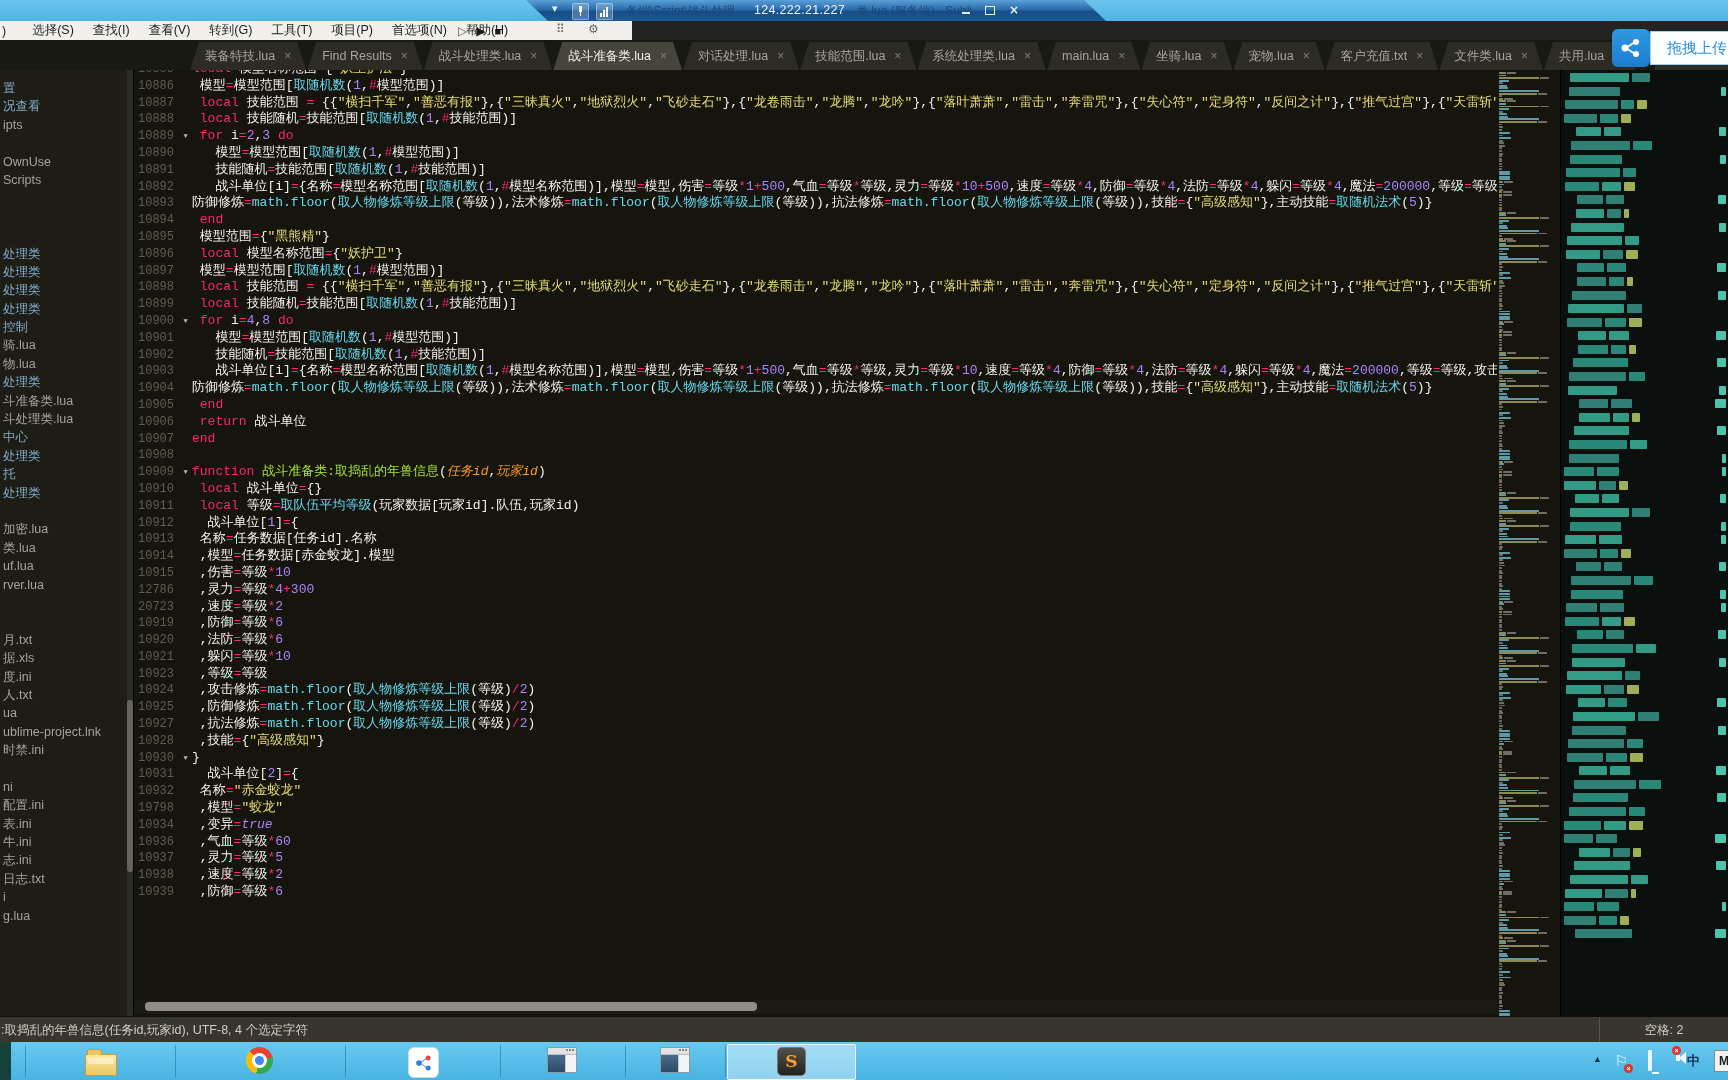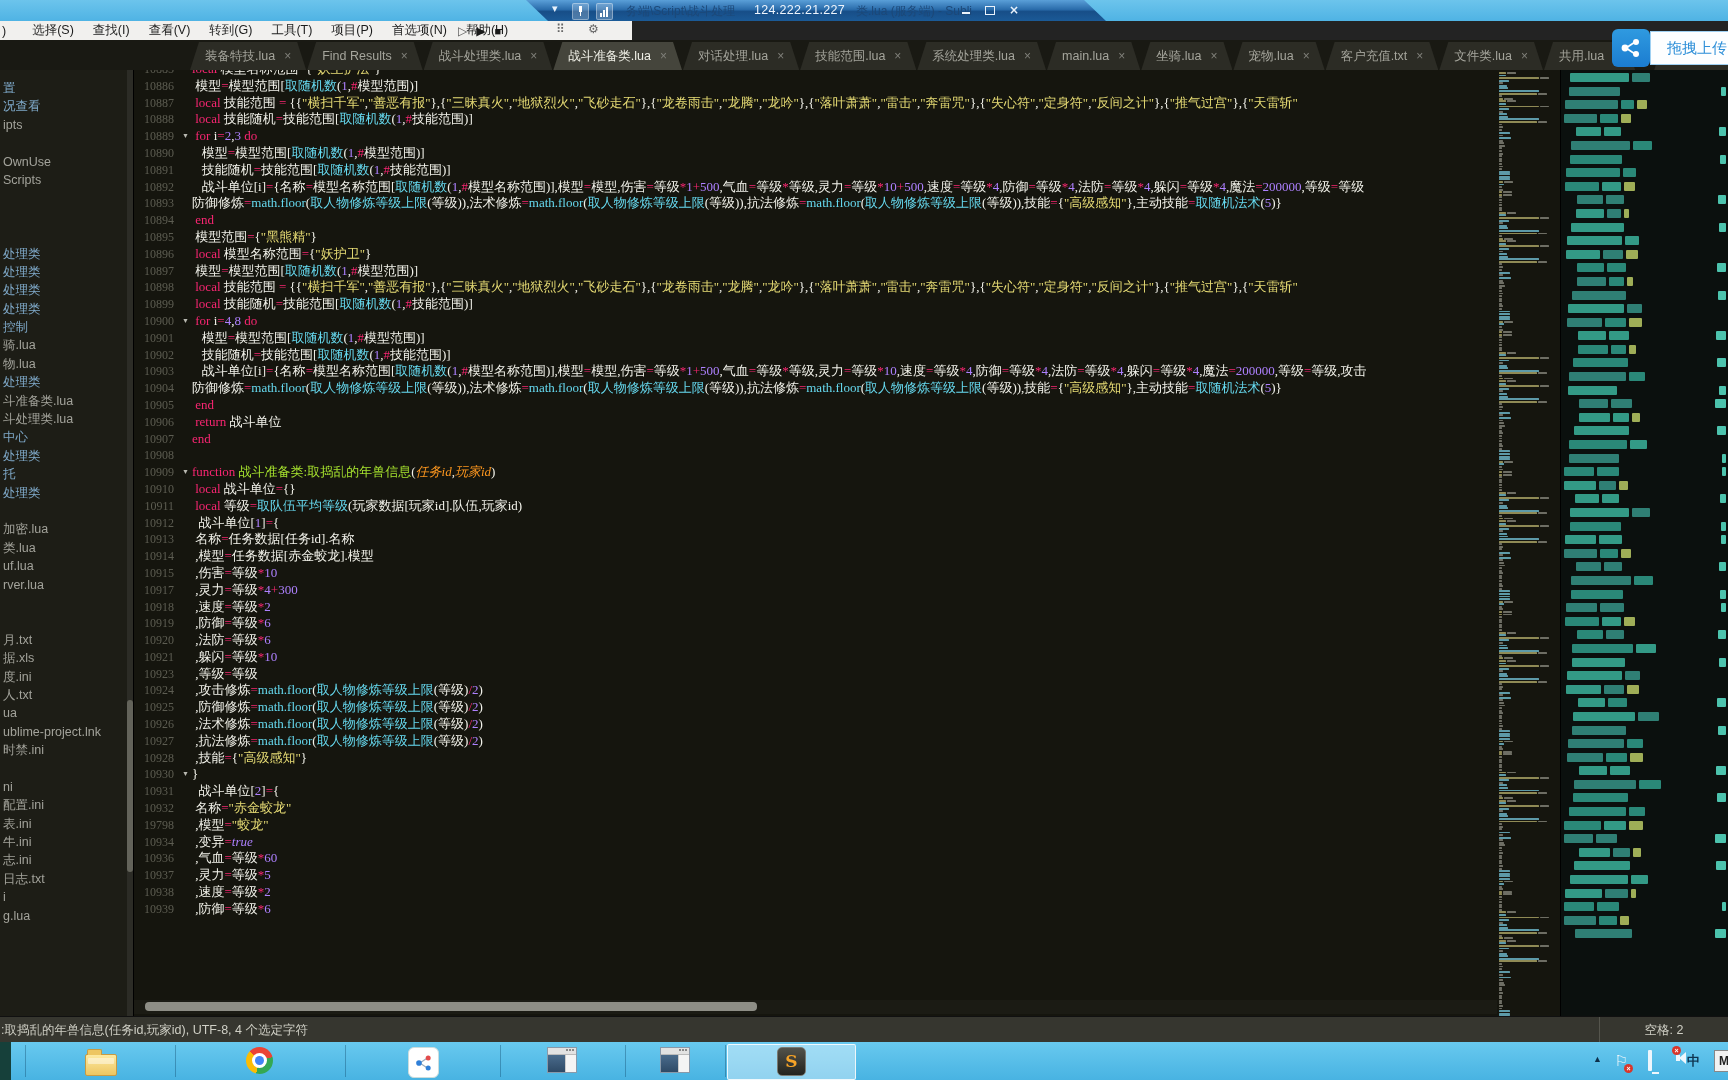--- a/index.html
+++ b/index.html
@@ -57,21 +57,21 @@
   .sidebar{position:absolute;left:0;top:70px;width:133px;bottom:64px;background:#1d1d16;z-index:10;
            border-right:1px solid #000;overflow:hidden;}
   .sb-list{padding-top:9px;}
   .sb-item{height:18.4px;line-height:18.4px;font-size:12.5px;padding-left:3px;white-space:nowrap;overflow:hidden;}
   .sb-item.folder{color:#7fa9c9;}
   .sb-item.file{color:#a3a39b;}
   .sb-track{position:absolute;right:0;top:0;bottom:0;width:6px;background:rgba(255,255,255,.07);}
   .sb-thumb{position:absolute;right:0;top:630px;width:6px;height:172px;background:#63635a;border-radius:3px;}
   
   .editor{position:absolute;left:134px;top:70px;right:231px;bottom:64px;background:#15150e;overflow:hidden;z-index:5;}
-  .code-lines{margin-top:-9px;font-family:Liberation Serif, serif;}
+  .code-lines{margin-top:-9px;font-family:Liberation Mono, monospace;}
   .code-line{display:flex;height:16.8px;line-height:16.8px;white-space:nowrap;}
   .ln{flex:none;width:40px;text-align:right;color:#5d5d52;font-size:12px;padding-right:5px;}
   .fold{flex:none;width:13px;color:#b9b9b1;font-size:7px;text-align:center;}
   .src{flex:none;white-space:pre;font-size:13px;color:#f2f2ea;}
   .tk-w{color:#f2f2ea}.tk-k{color:#f92672}.tk-f{color:#66d9ef}.tk-s{color:#e6db74}
   .tk-n{color:#ae81ff}.tk-g{color:#a6e22e}.tk-o{color:#fd971f;font-style:italic}
   .tk-b{color:#ae81ff;font-style:italic}
   
   .hscroll-track{position:absolute;left:134px;right:231px;top:1000px;height:14px;background:#1b1b14;z-index:6;}
   .hscroll-thumb{position:absolute;left:145px;top:1002px;width:612px;height:9px;background:#8e8e86;border-radius:4px;z-index:7;}
@@ -458,26 +458,26 @@
           <span class="ln">10914</span>
           <span class="fold"></span>
           <span class="src"><span class="tk-w"> ,模型</span><span class="tk-k">=</span><span class="tk-w">任务数据[赤金蛟龙].模型</span></span>
         </div>
         <div class="code-line">
           <span class="ln">10915</span>
           <span class="fold"></span>
           <span class="src"><span class="tk-w"> ,伤害</span><span class="tk-k">=</span><span class="tk-w">等级</span><span class="tk-k">*</span><span class="tk-n">10</span></span>
         </div>
         <div class="code-line">
-          <span class="ln">10917</span>
+          <span class="ln">12786</span>
           <span class="fold"></span>
           <span class="src"><span class="tk-w"> ,灵力</span><span class="tk-k">=</span><span class="tk-w">等级</span><span class="tk-k">*</span><span class="tk-n">4</span><span class="tk-k">+</span><span class="tk-n">300</span></span>
         </div>
         <div class="code-line">
-          <span class="ln">10918</span>
+          <span class="ln">20723</span>
           <span class="fold"></span>
           <span class="src"><span class="tk-w"> ,速度</span><span class="tk-k">=</span><span class="tk-w">等级</span><span class="tk-k">*</span><span class="tk-n">2</span></span>
         </div>
         <div class="code-line">
           <span class="ln">10919</span>
           <span class="fold"></span>
           <span class="src"><span class="tk-w"> ,防御</span><span class="tk-k">=</span><span class="tk-w">等级</span><span class="tk-k">*</span><span class="tk-n">6</span></span>
         </div>
         <div class="code-line">
           <span class="ln">10920</span>
@@ -496,25 +496,20 @@
         </div>
         <div class="code-line">
           <span class="ln">10924</span>
           <span class="fold"></span>
           <span class="src"><span class="tk-w"> ,攻击修炼</span><span class="tk-k">=</span><span class="tk-f">math.floor</span><span class="tk-w">(</span><span class="tk-f">取人物修炼等级上限</span><span class="tk-w">(等级)</span><span class="tk-k">/</span><span class="tk-n">2</span><span class="tk-w">)</span></span>
         </div>
         <div class="code-line">
           <span class="ln">10925</span>
           <span class="fold"></span>
           <span class="src"><span class="tk-w"> ,防御修炼</span><span class="tk-k">=</span><span class="tk-f">math.floor</span><span class="tk-w">(</span><span class="tk-f">取人物修炼等级上限</span><span class="tk-w">(等级)</span><span class="tk-k">/</span><span class="tk-n">2</span><span class="tk-w">)</span></span>
-        </div>
-        <div class="code-line">
-          <span class="ln">10926</span>
-          <span class="fold"></span>
-          <span class="src"><span class="tk-w"> ,法术修炼</span><span class="tk-k">=</span><span class="tk-f">math.floor</span><span class="tk-w">(</span><span class="tk-f">取人物修炼等级上限</span><span class="tk-w">(等级)</span><span class="tk-k">/</span><span class="tk-n">2</span><span class="tk-w">)</span></span>
         </div>
         <div class="code-line">
           <span class="ln">10927</span>
           <span class="fold"></span>
           <span class="src"><span class="tk-w"> ,抗法修炼</span><span class="tk-k">=</span><span class="tk-f">math.floor</span><span class="tk-w">(</span><span class="tk-f">取人物修炼等级上限</span><span class="tk-w">(等级)</span><span class="tk-k">/</span><span class="tk-n">2</span><span class="tk-w">)</span></span>
         </div>
         <div class="code-line">
           <span class="ln">10928</span>
           <span class="fold"></span>
           <span class="src"><span class="tk-w"> ,技能</span><span class="tk-k">=</span><span class="tk-w">{</span><span class="tk-s">"高级感知"</span><span class="tk-w">}</span></span>

